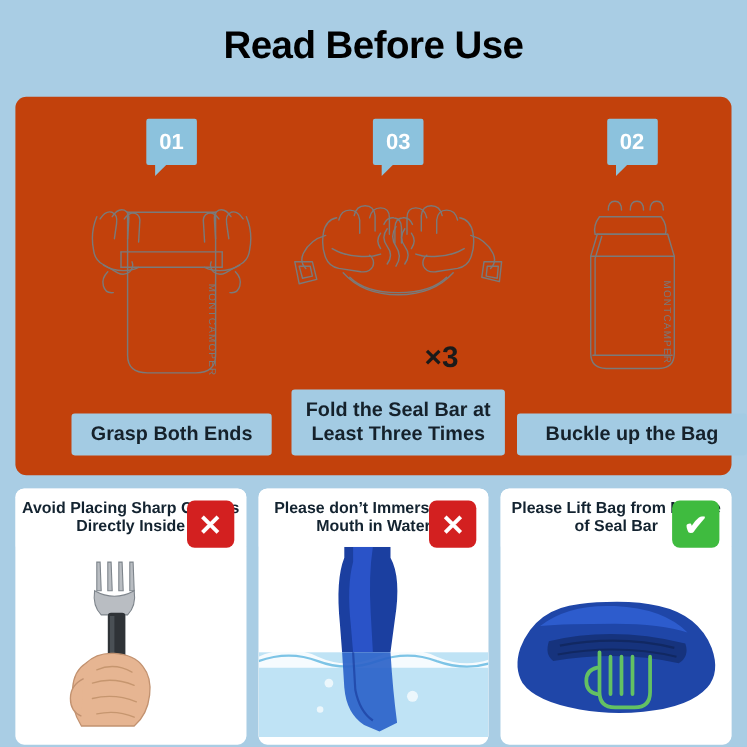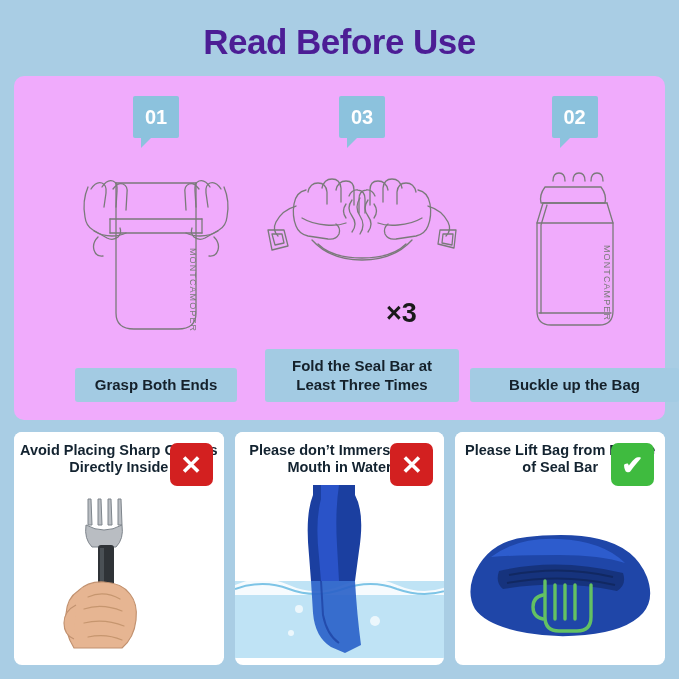--- a/index.html
+++ b/index.html
@@ -17,30 +17,30 @@
     position: relative;
     width: 679px;
     height: 679px;
     box-sizing: border-box;
     padding: 0 14px;
   }
   .title {
     text-align: center;
     font-size: 35px;
     font-weight: bold;
-    color: #4c1d95;
+    color: #000000;
     letter-spacing: -0.5px;
     padding-top: 22px;
-    padding-bottom: 14px;
+    padding-bottom: 26px;
   }
 
   
   .steps-panel {
     position: relative;
-    background: #f0abfc;
+    background: #c2410c;
     border-radius: 10px;
     height: 344px;
     box-sizing: border-box;
     padding-left: 44px;
   }
   .steps-row {
     display: flex;
     height: 100%;
   }
   .step {
@@ -75,30 +75,30 @@
   .art {
     flex: 1 1 auto;
     display: flex;
     align-items: center;
     justify-content: center;
     width: 100%;
   }
   .caption {
     background: #a3cbe3;
     color: #15212b;
-    font-size: 15px;
+    font-size: 18px;
     font-weight: bold;
     text-align: center;
     line-height: 1.22;
     padding: 8px 6px;
     border-radius: 3px;
     box-sizing: border-box;
     margin-bottom: 18px;
   }
-  .step-1 .caption { width: 162px; }
+  .step-1 .caption { width: 182px; }
   .step-2 .caption { width: 194px; }
   .step-3 .caption { width: 209px; }
 
   .x3 {
     position: absolute;
     font-size: 27px;
     font-weight: bold;
     color: #1a1a1a;
   }
 

